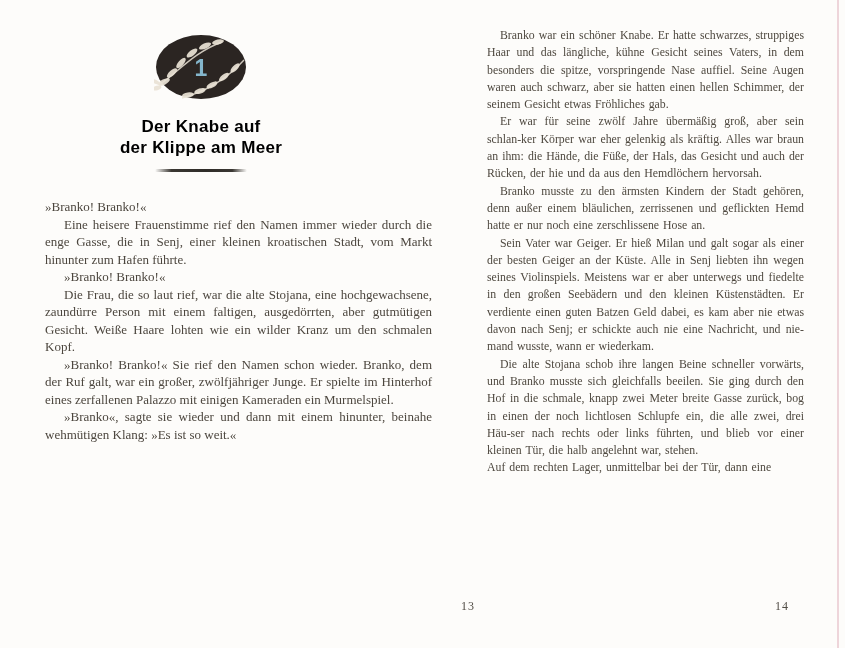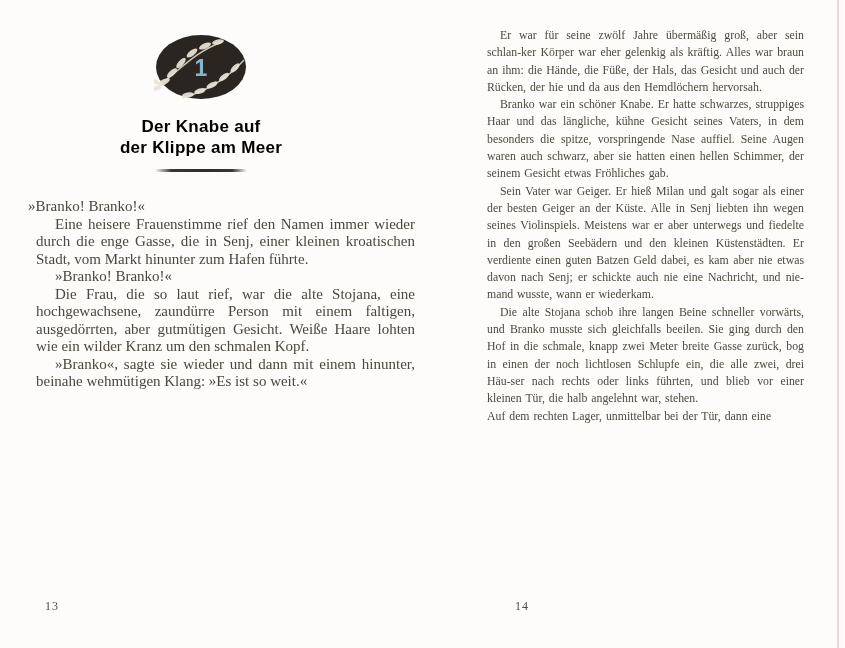--- a/index.html
+++ b/index.html
@@ -49,52 +49,52 @@
     border-radius: 2px;
   }
 
   .body-text p {
     margin: 0;
     text-align: justify;
     color: #4c463e;
   }
   .left-body {
     position: absolute;
-    left: 28px;
+    left: 45px;
     top: 198px;
     width: 387px;
-    font-size: 15px;
+    font-size: 13px;
     line-height: 17.5px;
   }
-  .left-body p.indent { text-indent: 19px; margin-left: 8px; }
+  .left-body p.indent { text-indent: 19px; }
 
   
   .right-body {
     position: absolute;
     left: 487px;
     top: 27px;
     width: 317px;
     font-size: 11.8px;
     line-height: 17.3px;
     word-spacing: 0.08em;
   }
   .right-body p { color: #4e483f; }
   .right-body p.indent { text-indent: 13px; }
 
   
   .folio {
     position: absolute;
     top: 599px;
-    text-align: left;
+    text-align: right;
     font-size: 12px;
     color: #514c45;
     letter-spacing: 1px;
   }
   .folio-left  { left: 45px;  width: 430px; }
-  .folio-right { left: 515px; width: 302px; }
+  .folio-right { left: 487px; width: 302px; }
 </style>
 </head>
 <body>
 
 <div class="spread">
 
   <div class="chapter-header">
     <svg width="94" height="70" viewBox="0 0 94 70" aria-hidden="true">
       <ellipse cx="47" cy="35" rx="45" ry="32" fill="#2b2522"></ellipse>
 
@@ -126,28 +126,30 @@
       <div>der Klippe am Meer</div>
     </div>
     <div class="title-rule"></div>
   </div>
 
   <div class="body-text left-body">
     <p>»Branko! Branko!«</p>
     <p class="indent">Eine heisere Frauenstimme rief den Namen immer wieder durch die enge Gasse, die in Senj, einer kleinen kroatischen Stadt, vom Markt hinunter zum Hafen führte.</p>
     <p class="indent">»Branko! Branko!«</p>
     <p class="indent">Die Frau, die so laut rief, war die alte Stojana, eine hochgewachsene, zaundürre Person mit einem faltigen, ausgedörrten, aber gutmütigen Gesicht. Weiße Haare lohten wie ein wilder Kranz um den schmalen Kopf.</p>
+    <p class="indent">»Branko! Branko!« Sie rief den Namen schon wieder. Branko, dem der Ruf galt, war ein großer, zwölfjähriger Junge. Er spielte im Hinterhof eines zerfallenen Palazzo mit einigen Kameraden ein Murmelspiel.</p>
     <p class="indent">»Branko«, sagte sie wieder und dann mit einem hinunter, beinahe wehmütigen Klang: »Es ist so weit.«</p>
   </div>
 
   <div class="folio folio-left">13</div>
 
   <div class="body-text right-body">
+    <p class="indent">Branko war ein schöner Knabe. Er hatte schwarzes, struppiges Haar und das längliche, kühne Gesicht seines Vaters, in dem besonders die spitze, vorspringende Nase auffiel. Seine Augen waren auch schwarz, aber sie hatten einen hellen Schimmer, der seinem Gesicht etwas Fröhliches gab.</p>
     <p class="indent">Er war für seine zwölf Jahre übermäßig groß, aber sein schlan-ker Körper war eher gelenkig als kräftig. Alles war braun an ihm: die Hände, die Füße, der Hals, das Gesicht und auch der Rücken, der hie und da aus den Hemdlöchern hervorsah.</p>
-    <p class="indent">Branko war ein schöner Knabe. Er hatte schwarzes, struppiges Haar und das längliche, kühne Gesicht seines Vaters, in dem besonders die spitze, vorspringende Nase auffiel. Seine Augen waren auch schwarz, aber sie hatten einen hellen Schimmer, der seinem Gesicht etwas Fröhliches gab.</p>
+    <p class="indent">Branko musste zu den ärmsten Kindern der Stadt gehören, denn außer einem bläulichen, zerrissenen und geflickten Hemd hatte er nur noch eine zerschlissene Hose an.</p>
     <p class="indent">Sein Vater war Geiger. Er hieß Milan und galt sogar als einer der besten Geiger an der Küste. Alle in Senj liebten ihn wegen seines Violinspiels. Meistens war er aber unterwegs und fiedelte in den großen Seebädern und den kleinen Küstenstädten. Er verdiente einen guten Batzen Geld dabei, es kam aber nie etwas davon nach Senj; er schickte auch nie eine Nachricht, und nie-mand wusste, wann er wiederkam.</p>
     <p class="indent">Die alte Stojana schob ihre langen Beine schneller vorwärts, und Branko musste sich gleichfalls beeilen. Sie ging durch den Hof in die schmale, knapp zwei Meter breite Gasse zurück, bog in einen der noch lichtlosen Schlupfe ein, die alle zwei, drei Häu-ser nach rechts oder links führten, und blieb vor einer kleinen Tür, die halb angelehnt war, stehen.</p>
     <p>Auf dem rechten Lager, unmittelbar bei der Tür, dann eine</p>
   </div>
 
   <div class="folio folio-right">14</div>
 
   <div class="edge-line"></div>
 
 </div>

